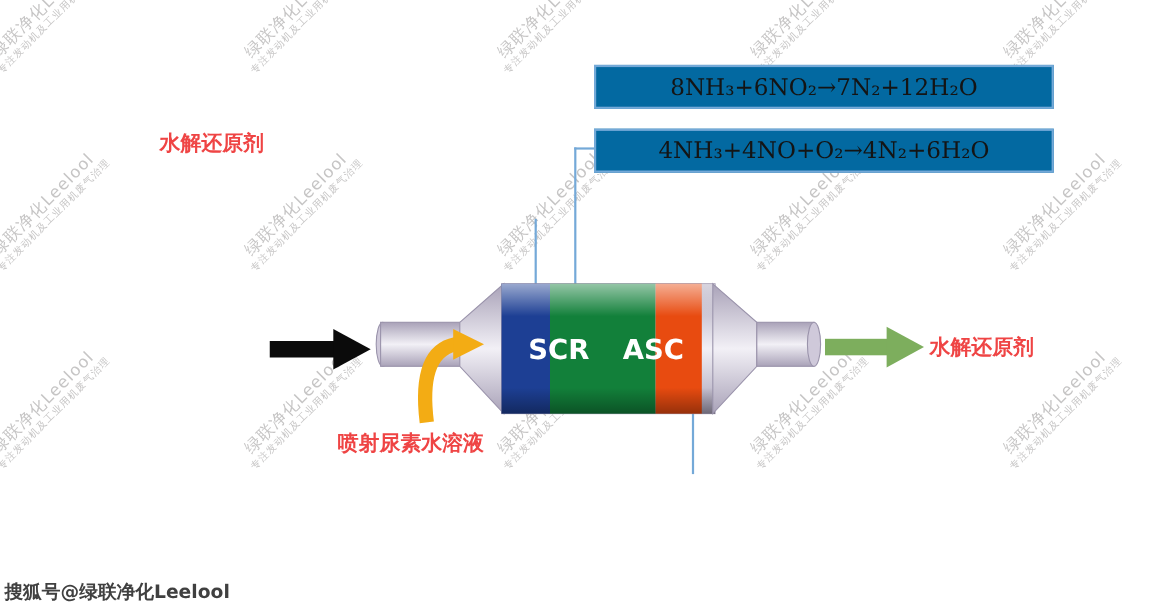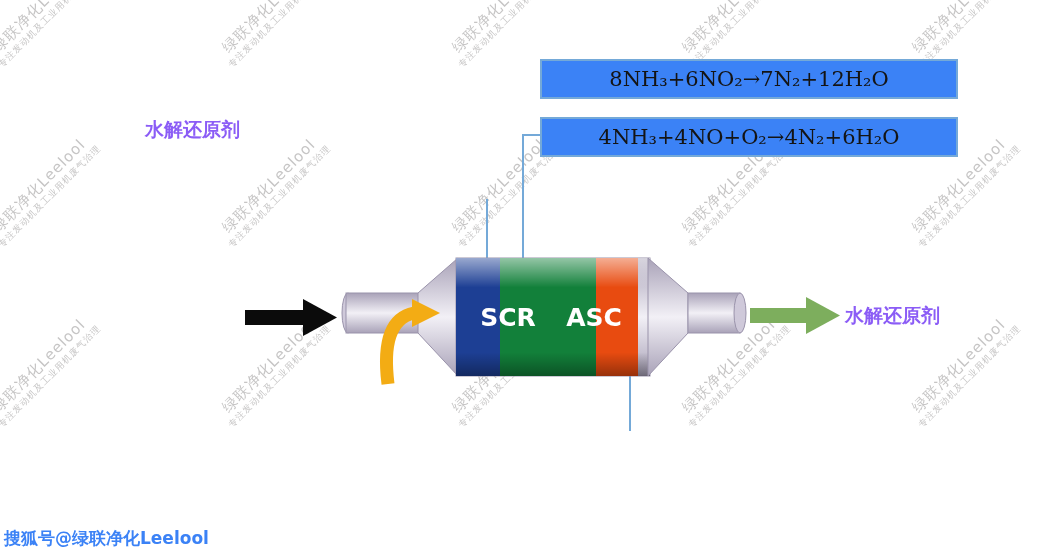--- a/index.html
+++ b/index.html
@@ -9,35 +9,35 @@
   }
   
   .wm{
     position:absolute;width:200px;height:64px;pointer-events:none;z-index:0;
     transform:rotate(-45deg);color:#c6c5c5;text-align:center;line-height:1.25;
   }
   .wm-main{font-size:15px;letter-spacing:1px;display:block;}
   .wm-sub{font-size:9px;letter-spacing:1px;display:block;}
   
   .eq-box{
-    position:absolute;background:#3b82f6;border:2px solid #74a9d8;
+    position:absolute;background:#0369a1;border:2px solid #74a9d8;
     display:flex;align-items:center;justify-content:center;
     font-family:"DejaVu Serif","DejaVu Sans",serif;
     font-size:21px;color:#141414;z-index:3;white-space:nowrap;
   }
   
   .label{
-    position:absolute;font-weight:bold;font-size:19px;color:#8b5cf6;
+    position:absolute;font-weight:bold;font-size:19px;color:#ef4444;
     z-index:3;white-space:nowrap;font-family:"DejaVu Sans",sans-serif;
   }
   .connector{position:absolute;background:#74a9d8;z-index:2;}
   .layer{position:absolute;left:0;top:0;z-index:2;}
   .footer-text{
     position:absolute;left:4px;top:527px;font-size:17px;font-weight:bold;
-    color:#3b82f6;z-index:4;white-space:nowrap;
+    color:#404040;z-index:4;white-space:nowrap;
   }
 </style>
 </head>
 <body>
 
 <div id="stage">
 
   <div id="wm-layer">
       <div class="wm" style="left: -45px; top: -10px;">
         <span class="wm-main">绿联净化Leelool</span>
@@ -104,20 +104,21 @@
   <div class="eq-box" style="left:540px;top:59px;width:414px;height:36px">
     <span>8NH₃+6NO₂→7N₂+12H₂O</span>
   </div>
   <div class="eq-box" style="left:540px;top:117px;width:414px;height:36px">
     <span>4NH₃+4NO+O₂→4N₂+6H₂O</span>
   </div>
 
   <div class="label" style="left:145px;top:117px">水解还原剂</div>
 
 
+  <div class="label" style="left:307px;top:390px">喷射尿素水溶液</div>
   <div class="label" style="left:845px;top:303px">水解还原剂</div>
 
   <div class="connector" style="left:522px;top:134px;width:20px;height:2px"></div>
   <div class="connector" style="left:522px;top:134px;width:2px;height:128px"></div>
   <div class="connector" style="left:486px;top:199px;width:2px;height:63px"></div>
   <div class="connector" style="left:629px;top:374px;width:2px;height:57px"></div>
 
   <svg class="layer" style="left:340px;top:246px" width="410" height="142" viewBox="0 0 410 142">
     <defs>
       <linearGradient id="pipeGrad" x1="0" y1="0" x2="0" y2="1">

